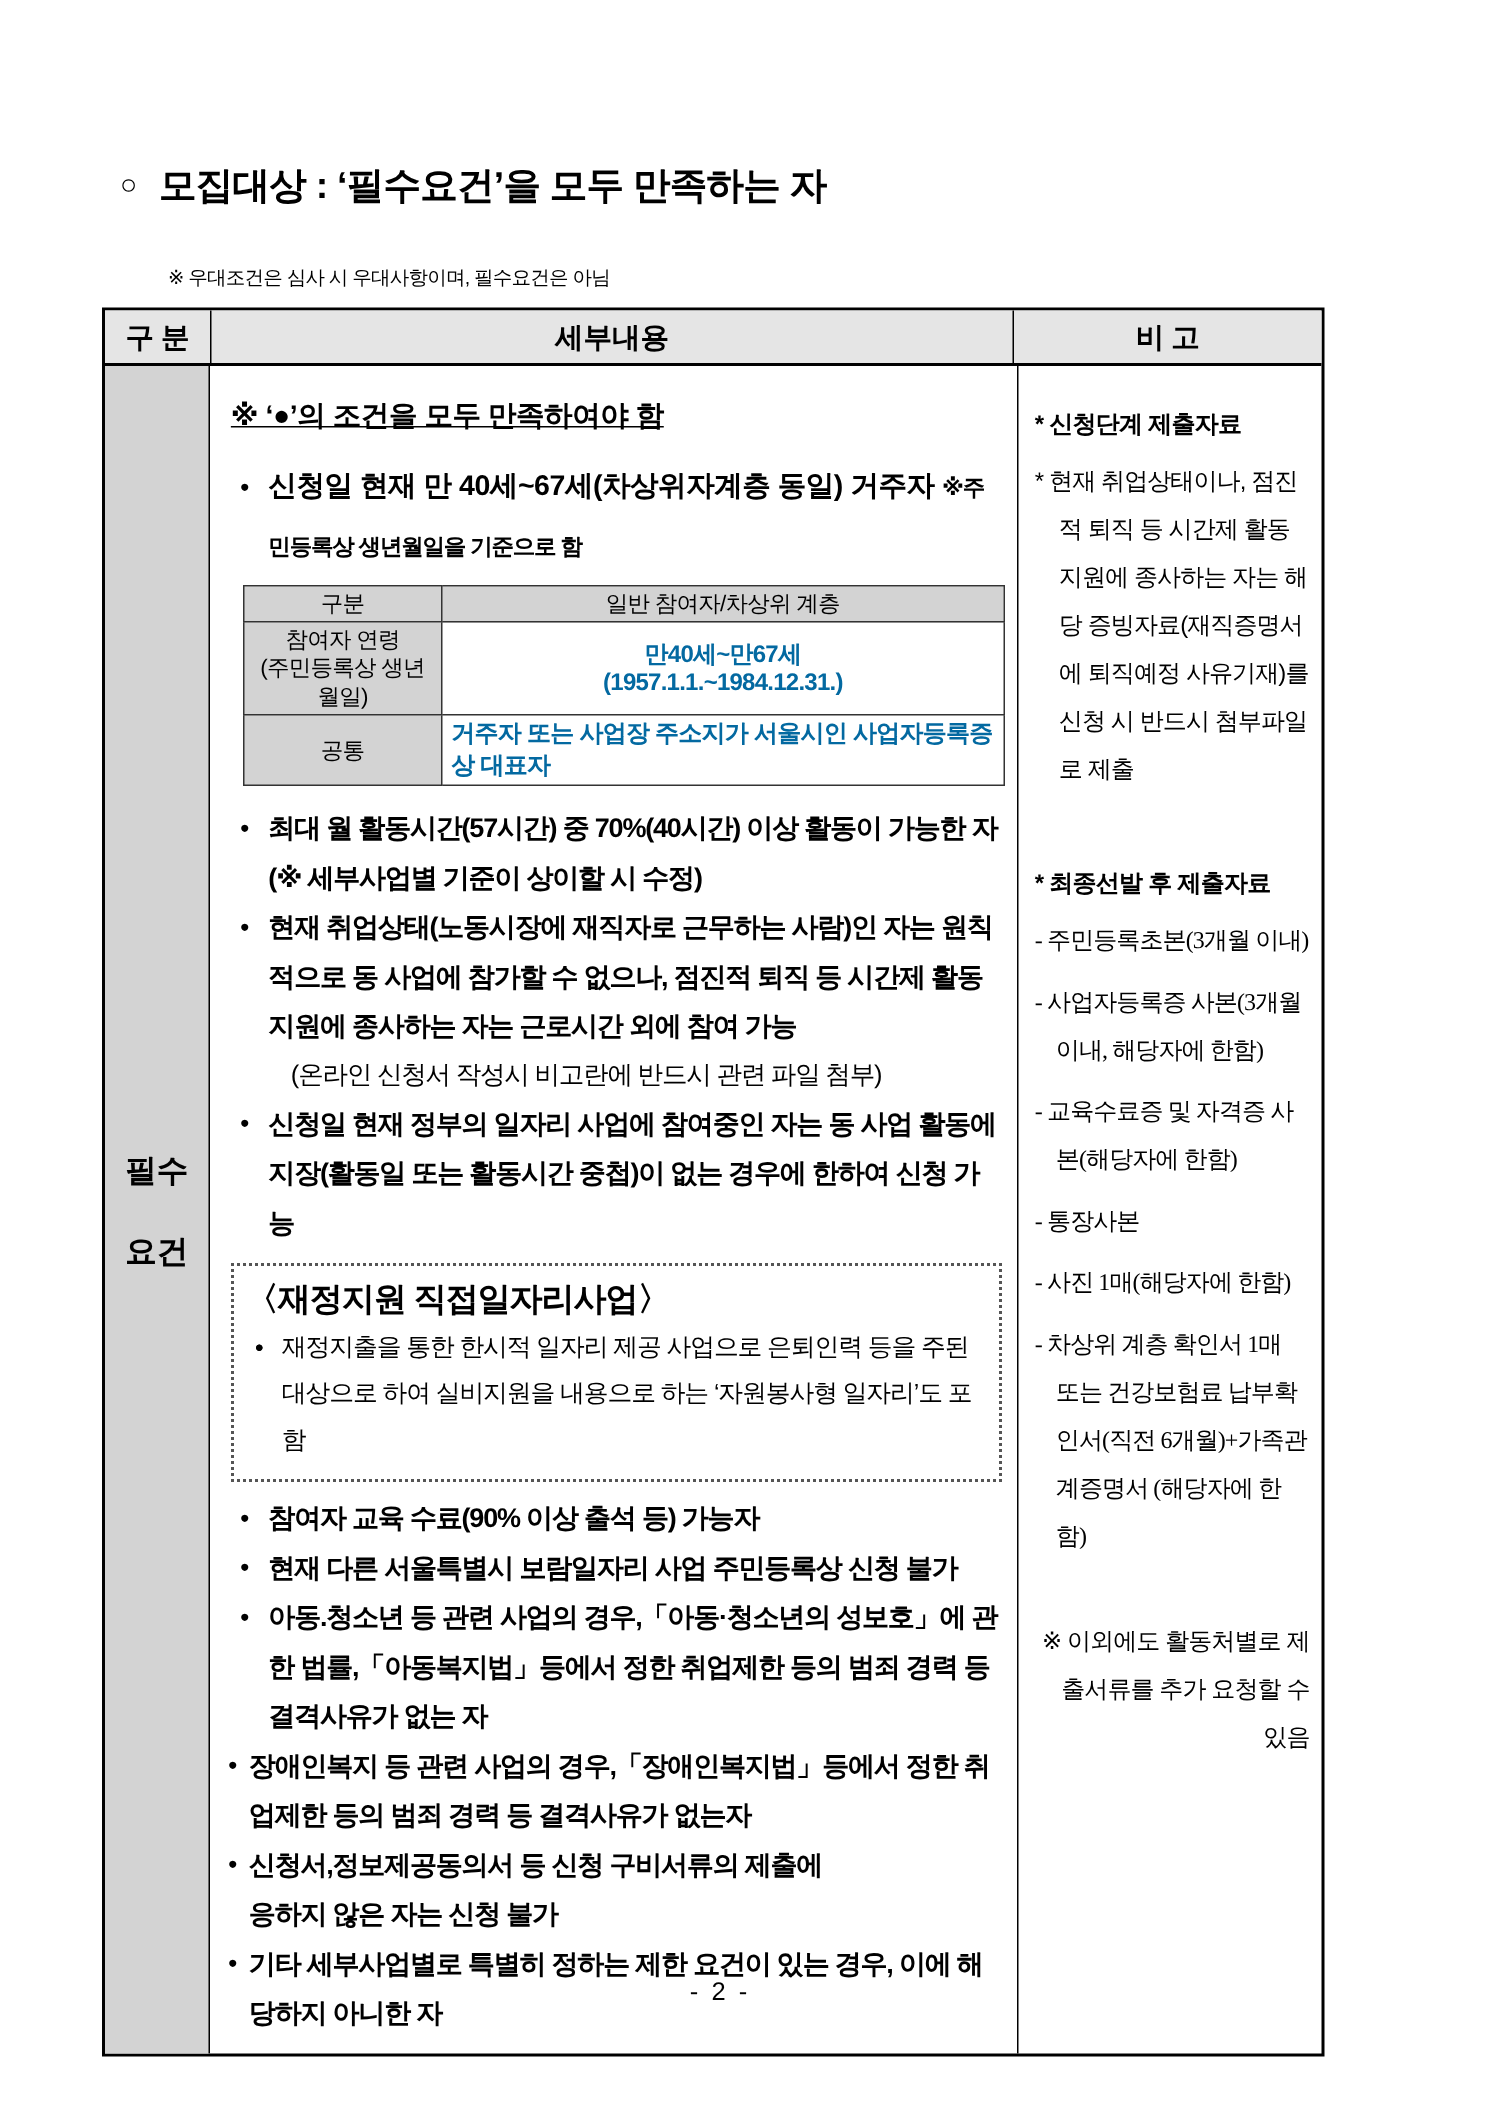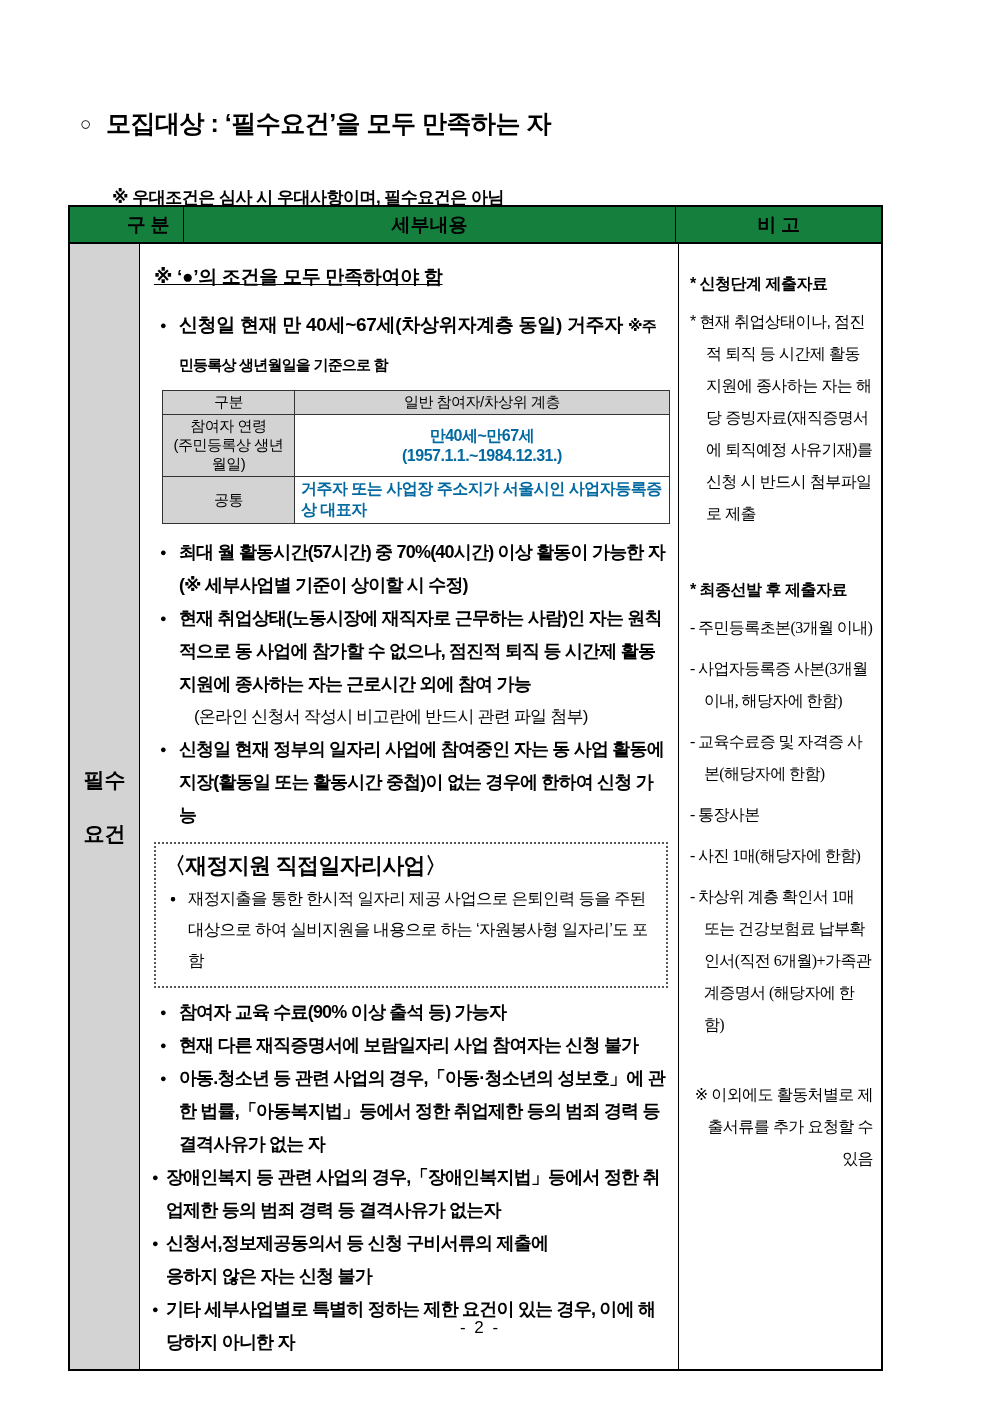--- a/index.html
+++ b/index.html
@@ -12,30 +12,30 @@
   .page { position:absolute; inset:0; }
 
   
   .title {
     position:absolute; left:80px; top:107px;
     font-size:25px; font-weight:bold; letter-spacing:-0.5px;
     display:flex; align-items:center;
   }
   .title .circle-mk { font-size:19px; font-weight:bold; margin-right:15px; }
   .subnote {
-    position:absolute; left:112px; top:186px;
-    font-size:17px; letter-spacing:-0.5px;font-weight:bold;
+    position:absolute; left:112px; top:176px;
+    font-size:13px; letter-spacing:-0.5px;
   }
 
   
   .doc-table {
     position:absolute; left:68px; top:205px; width:815px;
     border:2px solid #000;
   }
-  .doc-head { display:flex; background:#15803d; border-bottom:2px solid #000;padding-left:43px; }
+  .doc-head { display:flex; background:#e5e5e5; border-bottom:2px solid #000; }
   .doc-head > div {
     font-family:"Liberation Serif","DejaVu Serif",serif;
     font-weight:bold; font-size:19px; text-align:center; padding:5px 0 4px;
   }
   .hd1 { width:71px; border-right:1px solid #000; }
   .hd2 { flex:1; border-right:1px solid #000; }
   .hd3 { width:205px; }
 
   .doc-body { display:flex; align-items:stretch; min-height:1036px; }
   .gubun-cell {
@@ -189,21 +189,21 @@
           </div>
         </div>
 
         <div class="bul b-std">
           <span class="mk">●</span>
           <span class="tx">참여자 교육 수료(90% 이상 출석 등) 가능자</span>
         </div>
 
         <div class="bul b-std">
           <span class="mk">●</span>
-          <span class="tx">현재 다른 재직증명서에 보람일자리 사업 참여자는 신청 불가</span>
+          <span class="tx">현재 다른 서울특별시 보람일자리 사업 주민등록상 신청 불가</span>
         </div>
 
         <div class="bul b-std">
           <span class="mk">●</span>
           <span class="tx">아동.청소년 등 관련 사업의 경우,「아동·청소년의 성보호」에 관한 법률,「아동복지법」등에서 정한 취업제한 등의 범죄 경력 등 결격사유가 없는 자</span>
         </div>
 
         <div class="bul b-std tight">
           <span class="mk">●</span>
           <span class="tx">장애인복지 등 관련 사업의 경우,「장애인복지법」등에서 정한 취업제한 등의 범죄 경력 등 결격사유가 없는자</span>

